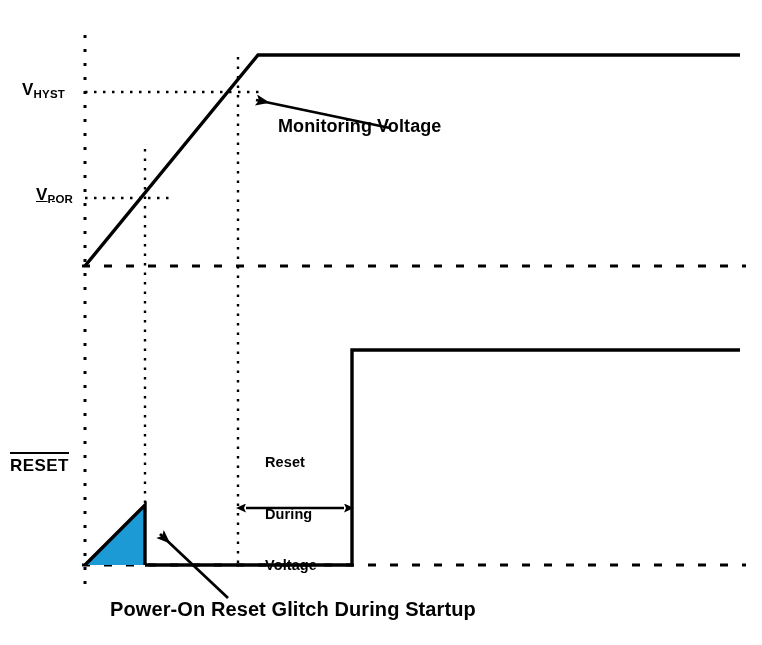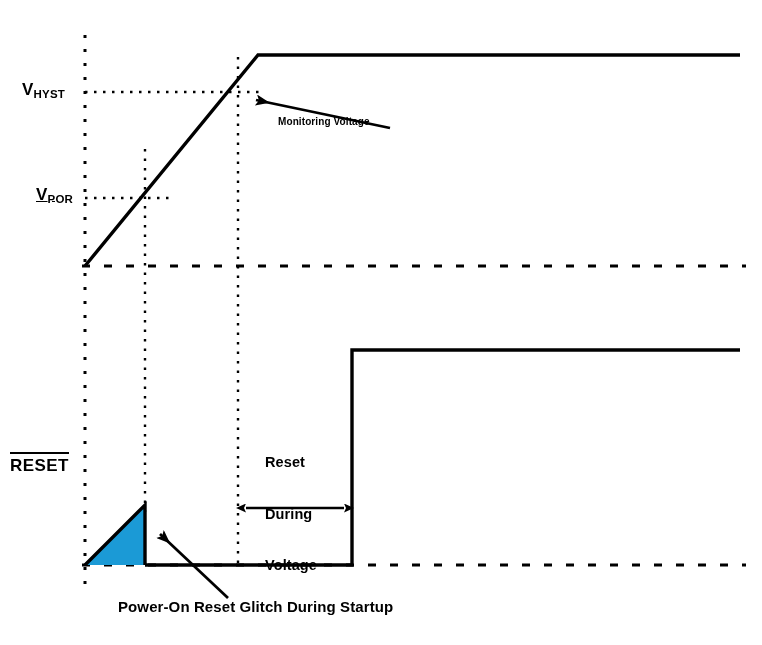--- a/index.html
+++ b/index.html
@@ -55,35 +55,35 @@
   }
   #label-reset .bar-text {
     display: inline-block;
     border-top: 2px solid #000000;
     padding-top: 2px;
   }
 
   #label-monitoring {
     left: 278px;
     top: 116px;
-    font-size: 10px;
+    font-size: 18px;
     letter-spacing: 0.1px;
   }
 
   #label-timeout {
     left: 265px;
     top: 420px;
     font-size: 14.5px;
     letter-spacing: 0.1px;
   }
 
   #label-glitch {
-    left: 118px;
+    left: 110px;
     top: 598px;
-    font-size: 15px;
+    font-size: 20px;
     letter-spacing: 0.1px;
   }
 </style>
 </head>
 <body>
 
 <div id="diagram-root">
 
   <svg id="timing-svg" viewBox="0 0 762 645">
     <defs>

